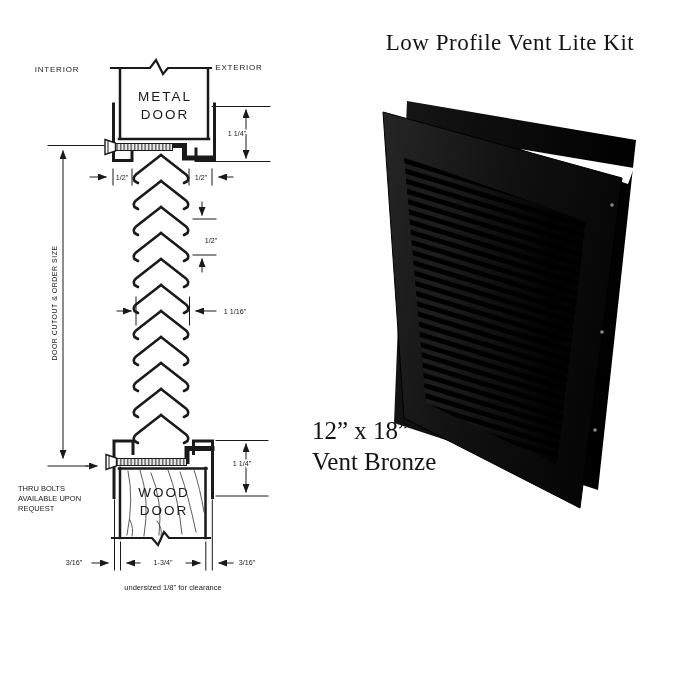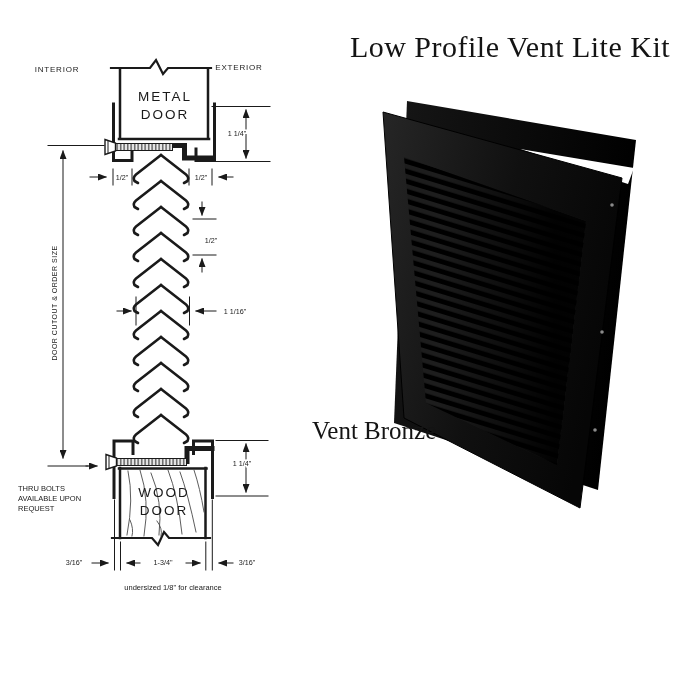--- a/index.html
+++ b/index.html
@@ -1,20 +1,20 @@
 <!DOCTYPE html>
 <html><head>
 <meta charset="utf-8">
 <style>
   html,body{margin:0;padding:0;background:#fff;}
   .stage{position:relative;width:700px;height:700px;background:#fff;overflow:hidden;
          font-family:"Liberation Sans",sans-serif;}
   .stage svg{position:absolute;left:0;top:0;}
   .title{position:absolute;left:325px;top:30px;width:370px;text-align:center;
-         font-family:"Liberation Serif",serif;font-size:30px;color:#141414;
+         font-family:"Liberation Serif",serif;font-size:23px;color:#141414;
          white-space:nowrap;letter-spacing:0.5px;}
   .variant{position:absolute;left:312px;top:415px;
            font-family:"Liberation Serif",serif;font-size:25px;color:#141414;
            line-height:31px;}
   text{font-family:"Liberation Sans",sans-serif;fill:#1a1a1a;}
   .dim{font-size:7.2px;paint-order:stroke;stroke:#fff;stroke-width:3px;}
   .lbl{font-size:8px;letter-spacing:0.8px;}
   .note{font-size:7.5px;}
   .doortxt{font-size:13.5px;letter-spacing:2px;}
 </style>
@@ -195,15 +195,16 @@
       <g fill="#8a8a8a">
         <circle cx="612" cy="205" r="1.8"></circle>
         <circle cx="602" cy="332" r="1.8"></circle>
         <circle cx="595" cy="430" r="1.8"></circle>
       </g>
     </g>
   </svg>
 
   <div class="title">Low Profile Vent Lite Kit</div>
   <div class="variant">
+    <div>12” x 18”</div>
     <div>Vent Bronze</div>
   </div>
 </div>
 
 </body></html>

